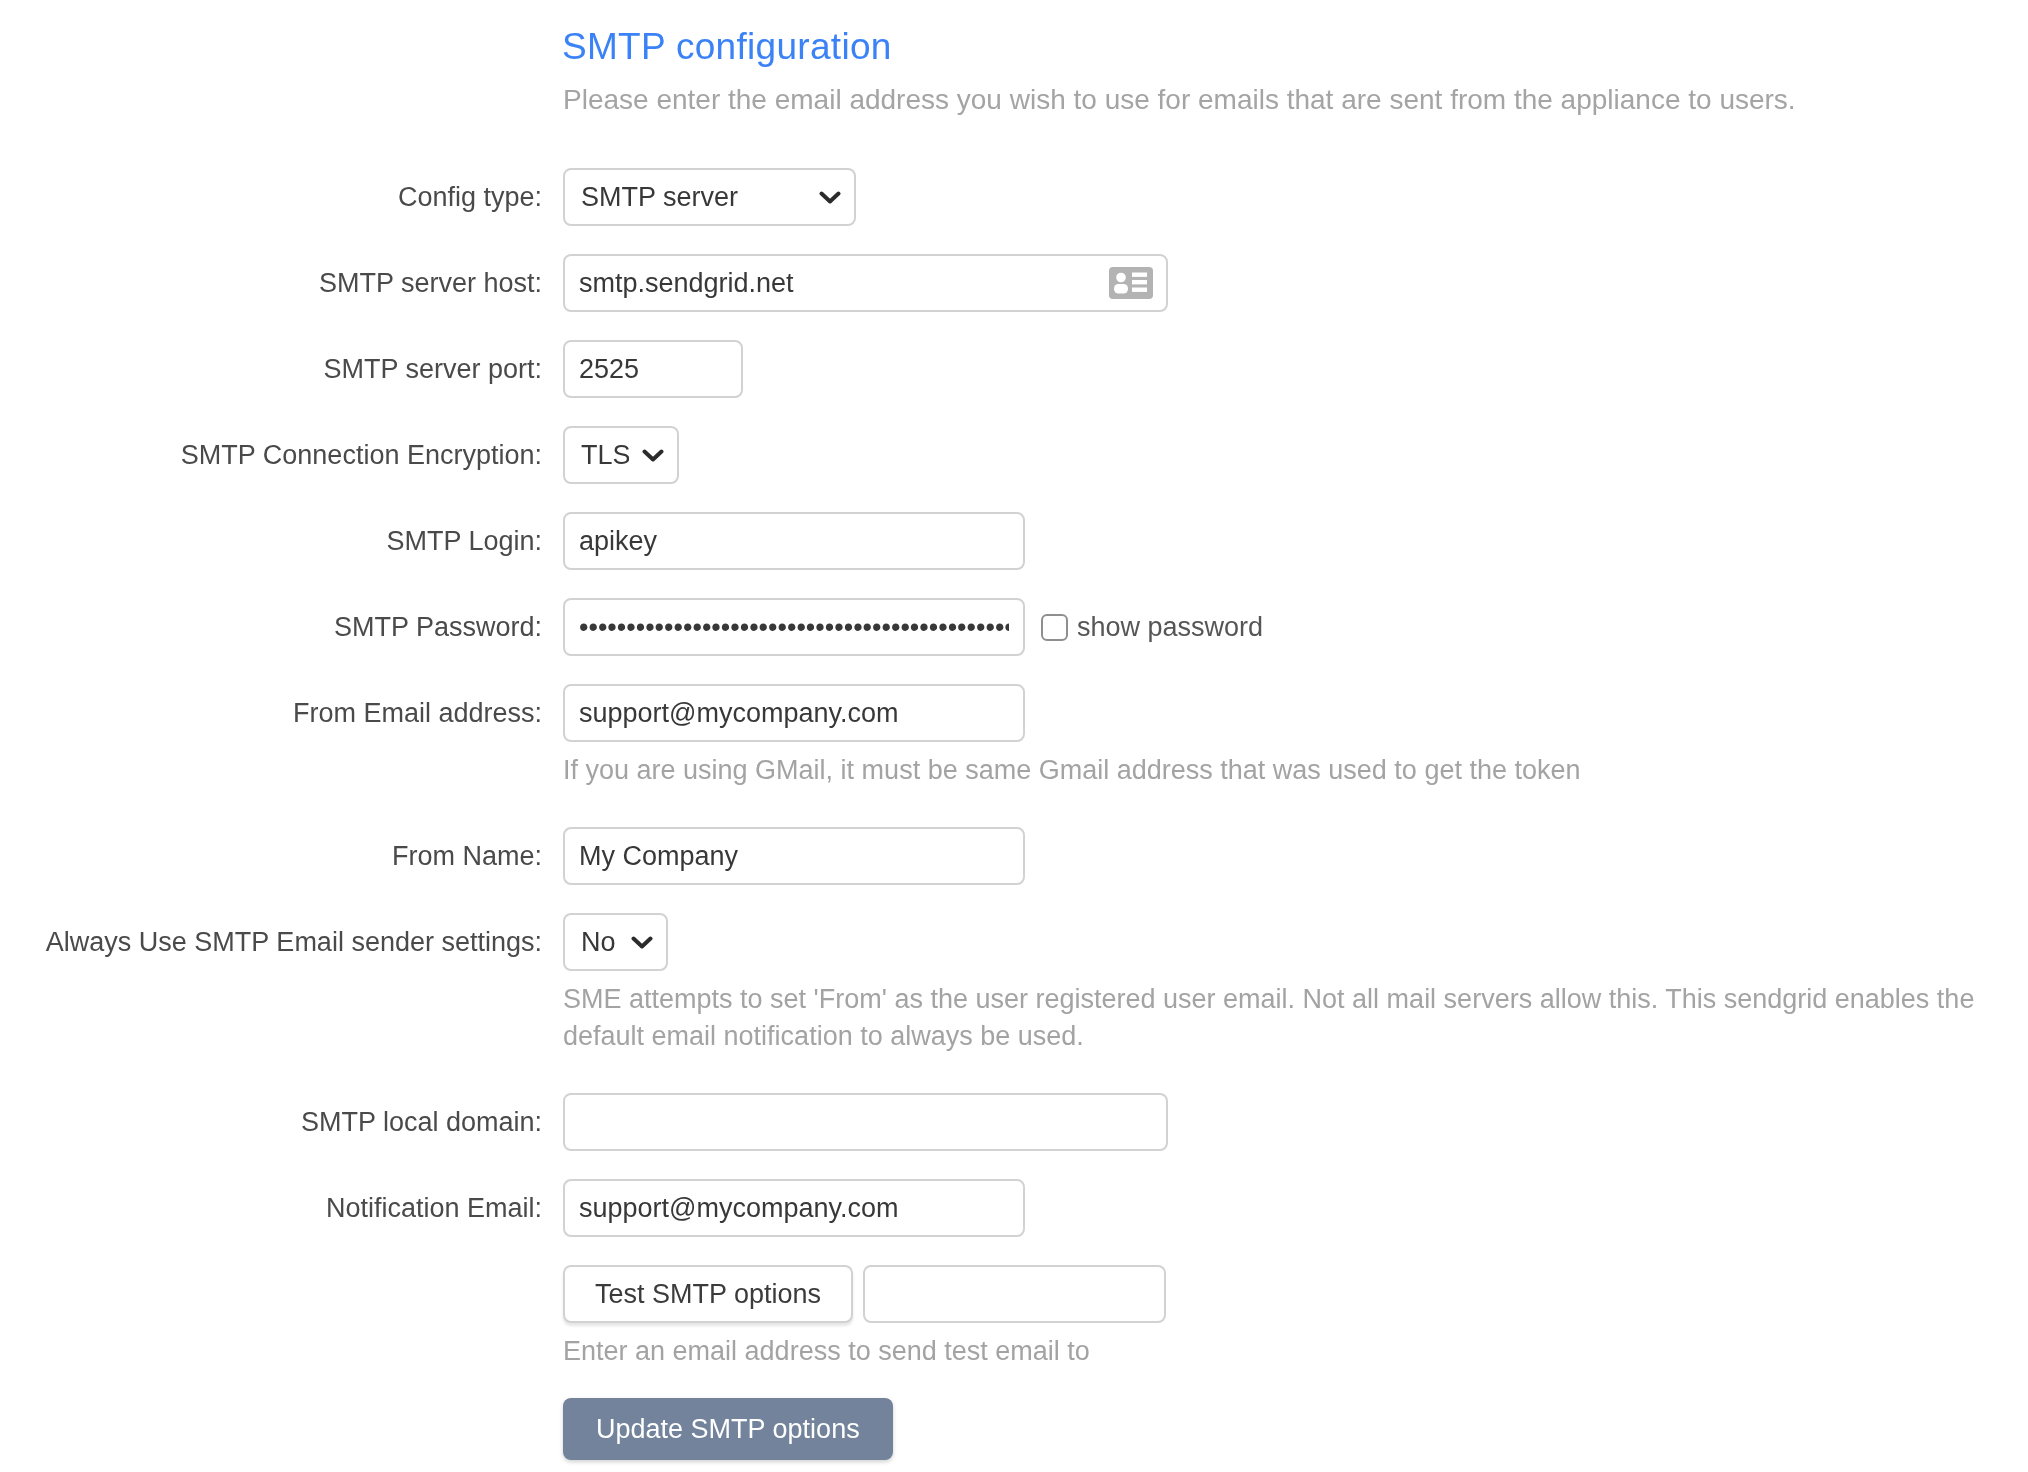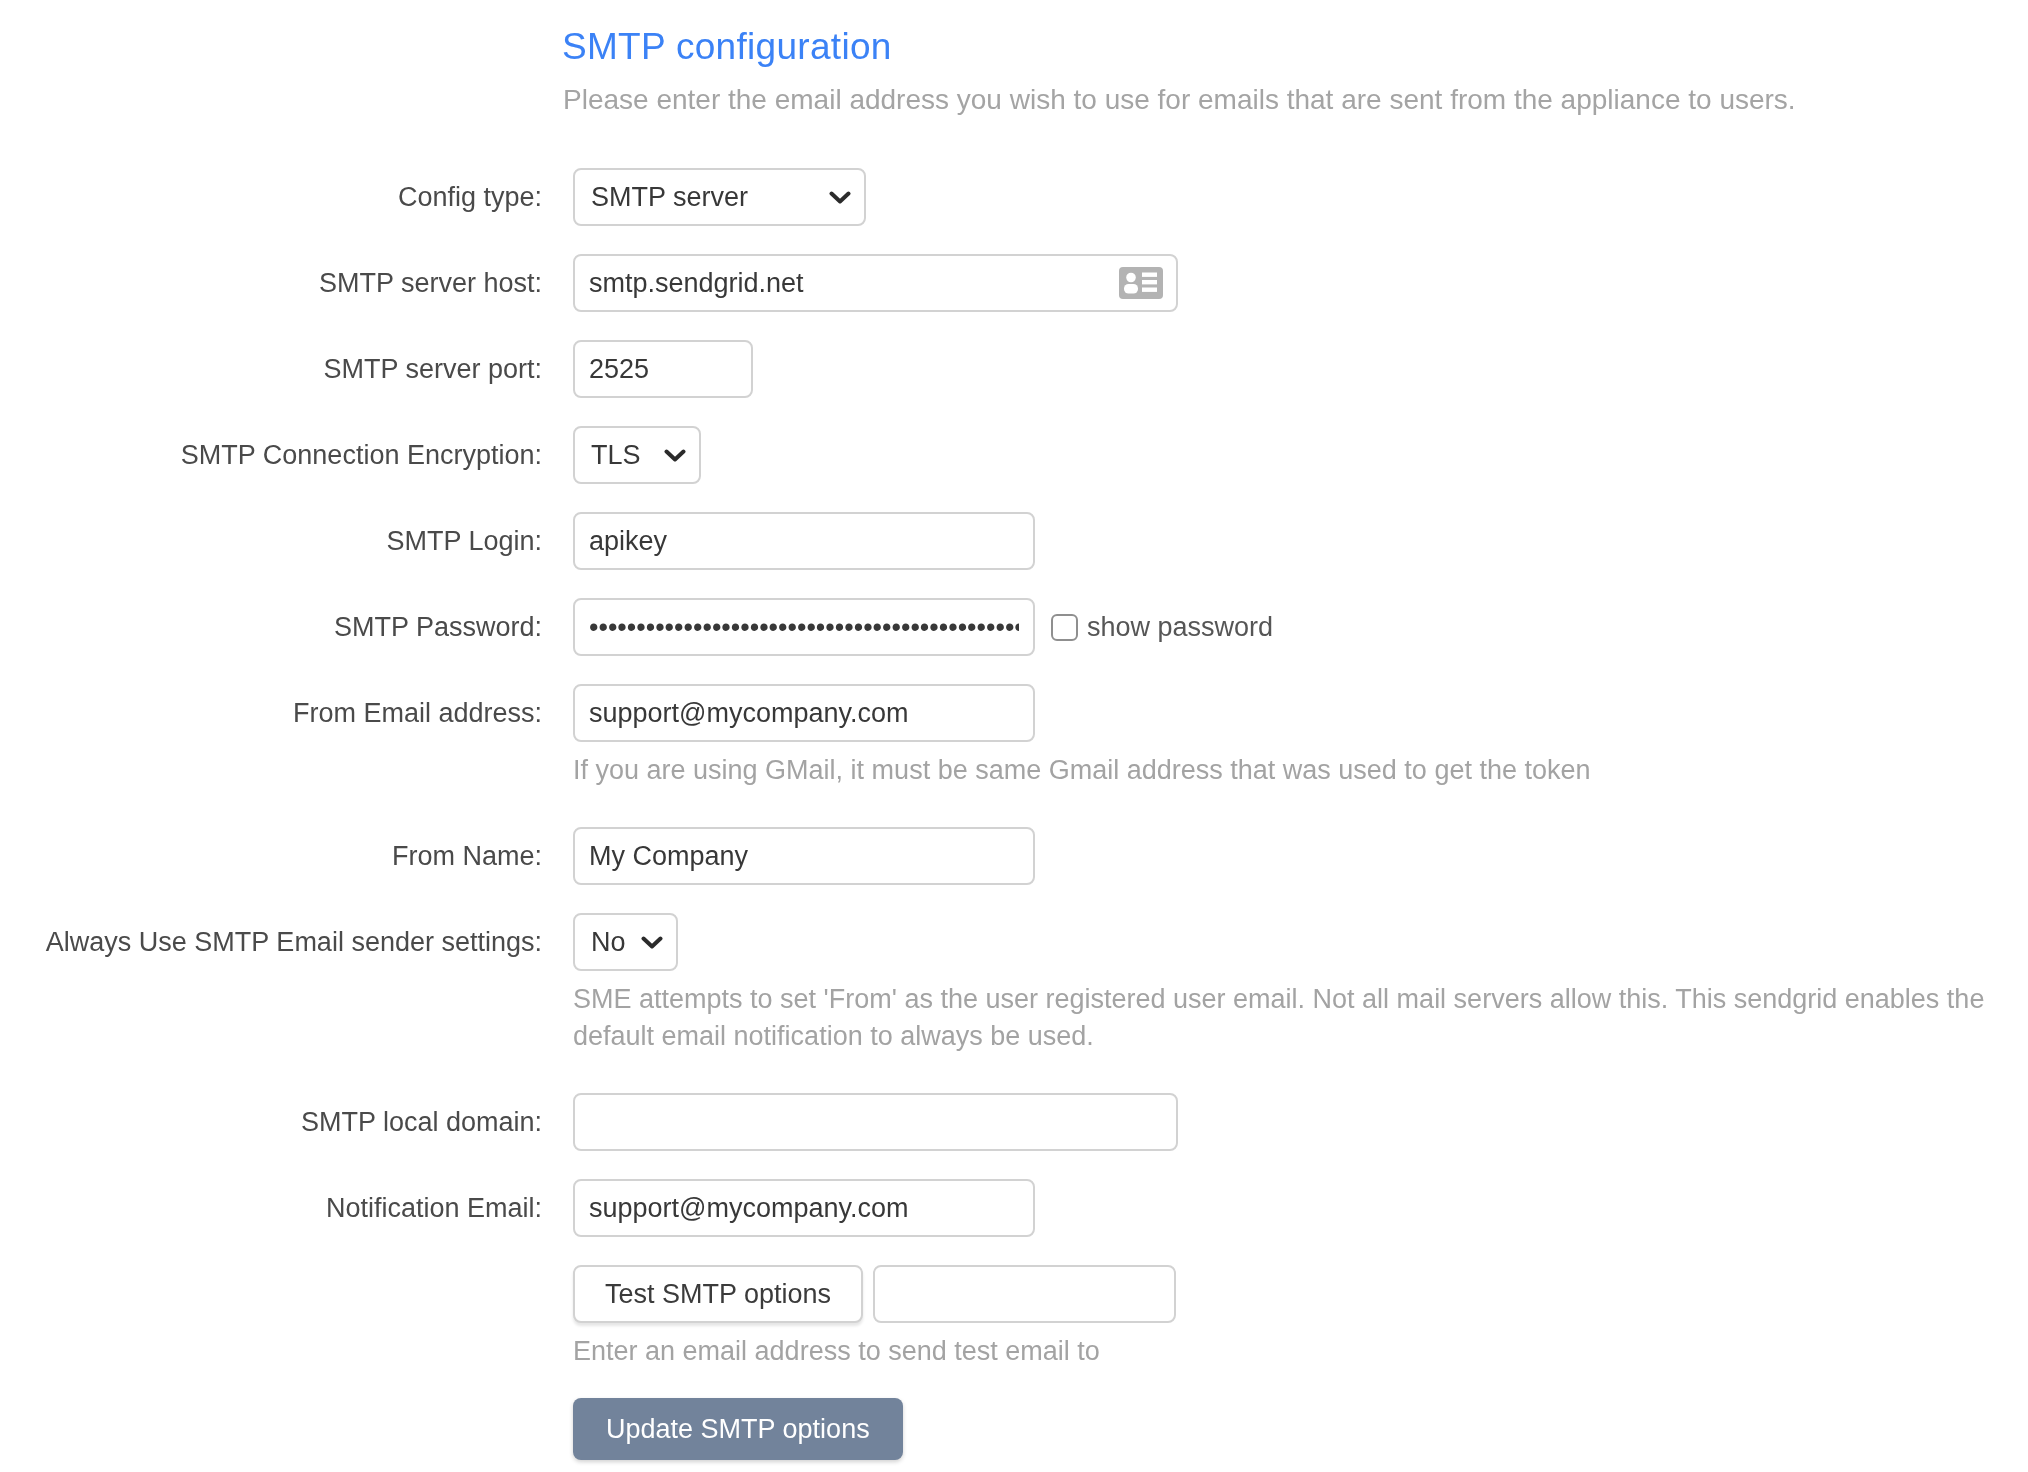--- a/index.html
+++ b/index.html
@@ -22,21 +22,21 @@
   }
   .page-subtitle {
     margin: 16px 0 0 1px;
     font-size: 28px;
     color: #a4a4a4;
   }
   .smtp-form { margin-top: 52px; }
   .row {
     display: grid;
     grid-template-columns: 542px 1fr;
-    column-gap: 31px;
+    column-gap: 21px;
     align-items: start;
     margin-bottom: 28px;
   }
   .row.gap-lg { margin-bottom: 38px; }
   .flabel {
     text-align: right;
     font-size: 27px;
     color: #4a4a4a;
     line-height: 58px;
     white-space: nowrap;
@@ -49,21 +49,21 @@
     background: #fff;
     padding: 4px 14px;
     font-family: inherit;
     font-size: 27px;
     color: #383838;
     outline: none;
   }
   .w-sel-config { width: 293px; }
   .w-host { width: 605px; padding-right: 72px; }
   .w-port { width: 180px; }
-  .w-sel-enc { width: 128px; }
+  .w-sel-enc { width: 116px; }
   .w-std { width: 462px; }
   .w-sel-no { width: 105px; }
   .w-test { width: 303px; }
   .select-wrap { position: relative; display: inline-block; }
   select.input {
     appearance: none;
     -webkit-appearance: none;
     -moz-appearance: none;
     padding-left: 16px;
     padding-right: 48px;

